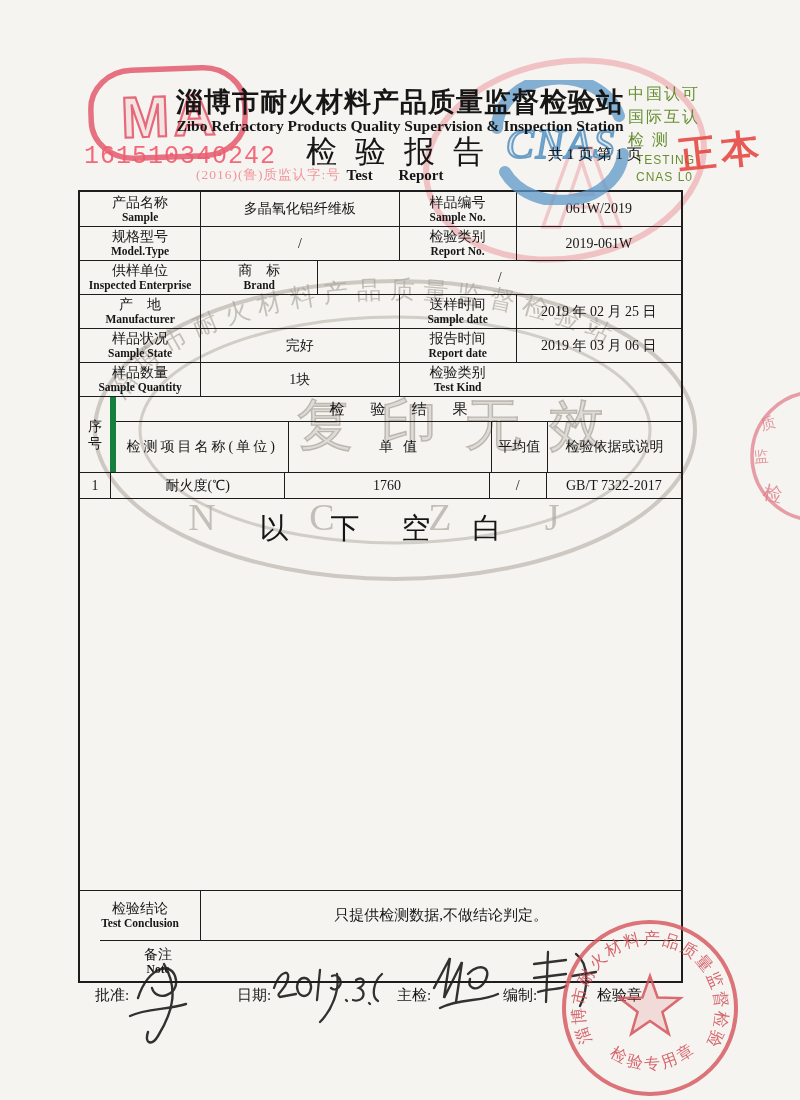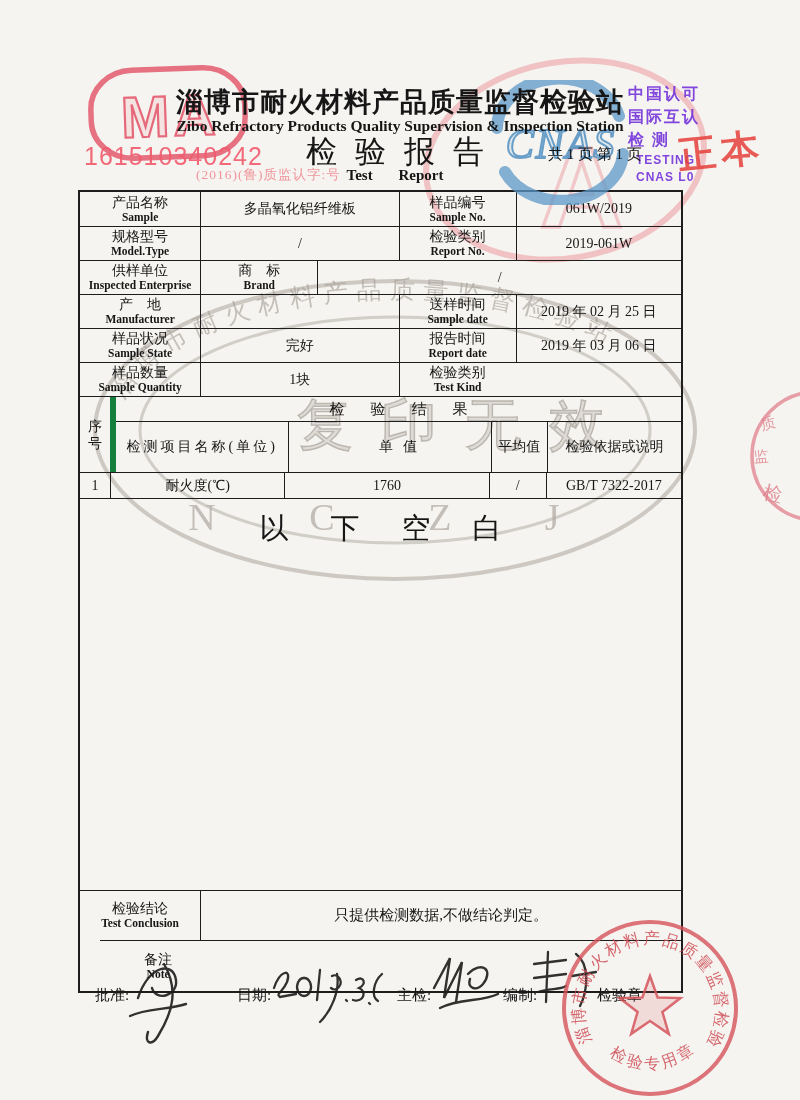--- a/index.html
+++ b/index.html
@@ -14,29 +14,29 @@
   .station-cn { left:175px; top:84px; width:450px; text-align:center;
     font-family:"Liberation Sans", sans-serif; font-weight:bold; font-size:27px; letter-spacing:1px; z-index:4;}
   .station-en { left:130px; top:117px; width:540px; text-align:center;
     font-weight:bold; font-size:15.5px; z-index:4;}
   .report-title { left:235px; top:131px; width:320px; text-align:center;
     font-family:"Liberation Sans", sans-serif; font-weight:normal; font-size:31px;
     letter-spacing:18px; text-indent:18px; z-index:4;}
   .report-title-en { left:285px; top:167px; width:220px; text-align:center;
     font-weight:bold; font-size:15px; word-spacing:22px; z-index:4;}
   .page-info { left:548px; top:145px; font-size:15px; z-index:4; }
-  .serial { left:84px; top:142px; font-family:Liberation Sans, sans-serif;
+  .serial { left:84px; top:142px; font-family:Liberation Mono, monospace;
     font-size:25px; letter-spacing:1px; color:#f25b6e; opacity:.9; z-index:3;}
   .cert-line { left:196px; top:166px; font-size:13.5px; color:#ef7d86; opacity:.8;
     letter-spacing:1px; z-index:3;}
   .original-stamp { left:678px; top:126px; font-family:"Liberation Sans", sans-serif;
     font-weight:bold; font-size:38px; letter-spacing:5px; color:#e5403a; opacity:.85;
     transform:rotate(-6deg); z-index:5;}
-  .cnas-textblock { left:628px; top:82px; width:100px; color:#6d28d9; opacity:.85;
-    font-family:"Liberation Sans", sans-serif; z-index:3; line-height:1.45;font-weight:bold;}
+  .cnas-textblock { left:628px; top:82px; width:100px; color:#4d7c0f; opacity:.85;
+    font-family:"Liberation Sans", sans-serif; z-index:3; line-height:1.45;}
   .cnas-textblock .l { font-size:16px; letter-spacing:2px; }
   .cnas-textblock .l3 { letter-spacing:8px; }
   .cnas-textblock .s { font-size:12px; letter-spacing:1px;margin-left:8px; }
   
   .tbl { position:absolute; left:78px; top:190px; width:605px;
     border:2px solid #1d1d1d; z-index:2; font-size:14px; }
   .trow { display:flex; border-top:1px solid #1d1d1d; align-items:stretch; }
   .trow:first-child { border-top:none; }
   .c { border-left:1px solid #1d1d1d; display:flex; flex-direction:column;
     align-items:center; justify-content:center; overflow:hidden; }
@@ -55,21 +55,21 @@
   .rc1 { width:30.5%; border-left:none !important; letter-spacing:3px; }
   .rc2 { width:35.8%; letter-spacing:10px; text-indent:10px;padding-left:16px; }
   .rc3 { width:10%; }
   .rc4 { width:23.7%; }
   .dc1 { width:5%; } .dc2 { width:29%; } .dc3 { width:34%; } .dc4 { width:9.5%; } .dc5 { width:22.5%; }
   .drow { height:26px; }
   .blank-row { height:392px; }
   .blank-cell { width:100%; justify-content:flex-start; padding-top:10px;
     font-size:29px; letter-spacing:42px; text-indent:42px; }
   .crow { height:50px; }
-  .nrow { height:51px;margin-left:20px; }
+  .nrow { height:41px;margin-left:20px; }
   .valcell { flex:1; font-size:15px; }
   
   svg.abs { pointer-events:none; }
   .z1 { z-index:1; } .z3 { z-index:3; } .z5 { z-index:5; } .z6 { z-index:6; }
   .cma { transform:rotate(-2deg); }
   
   .sigline { position:absolute; top:986px; left:0; width:800px; z-index:4; font-size:15px; }
   .sigline span { position:absolute; white-space:nowrap; }
 </style>
 </head>

